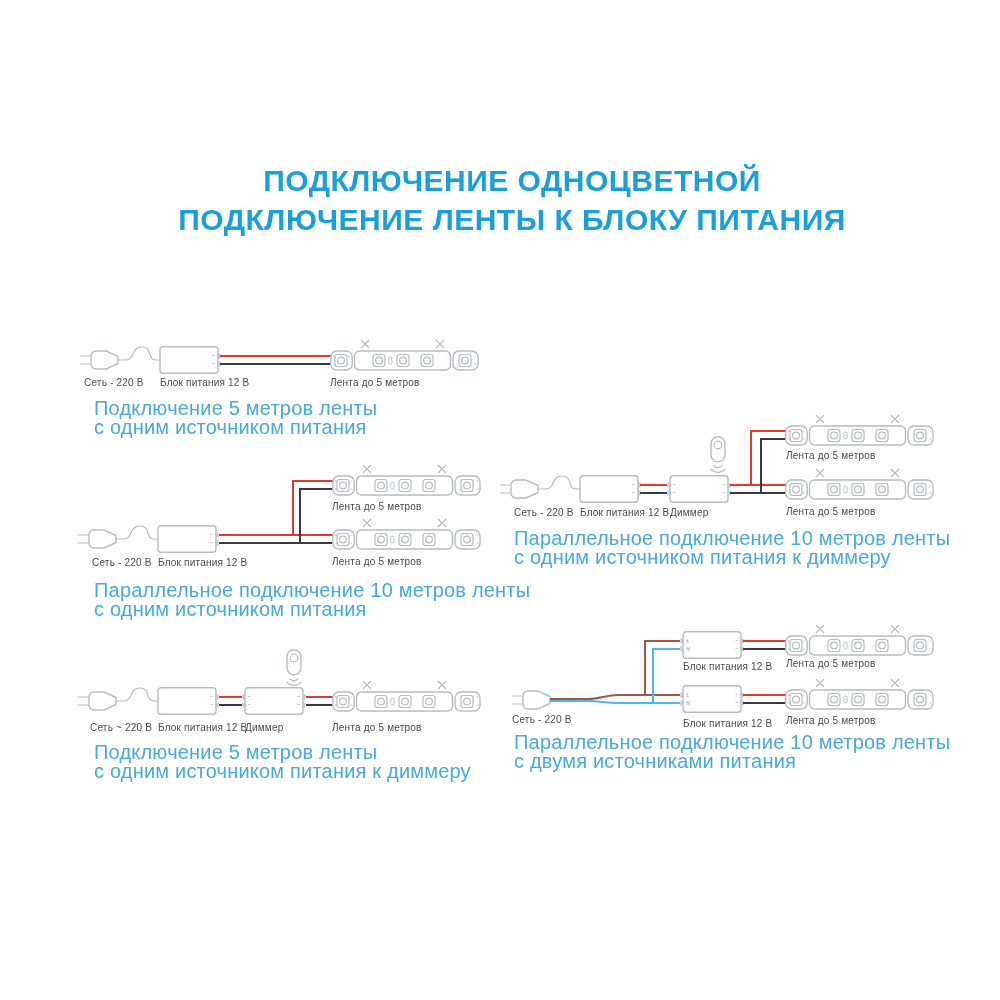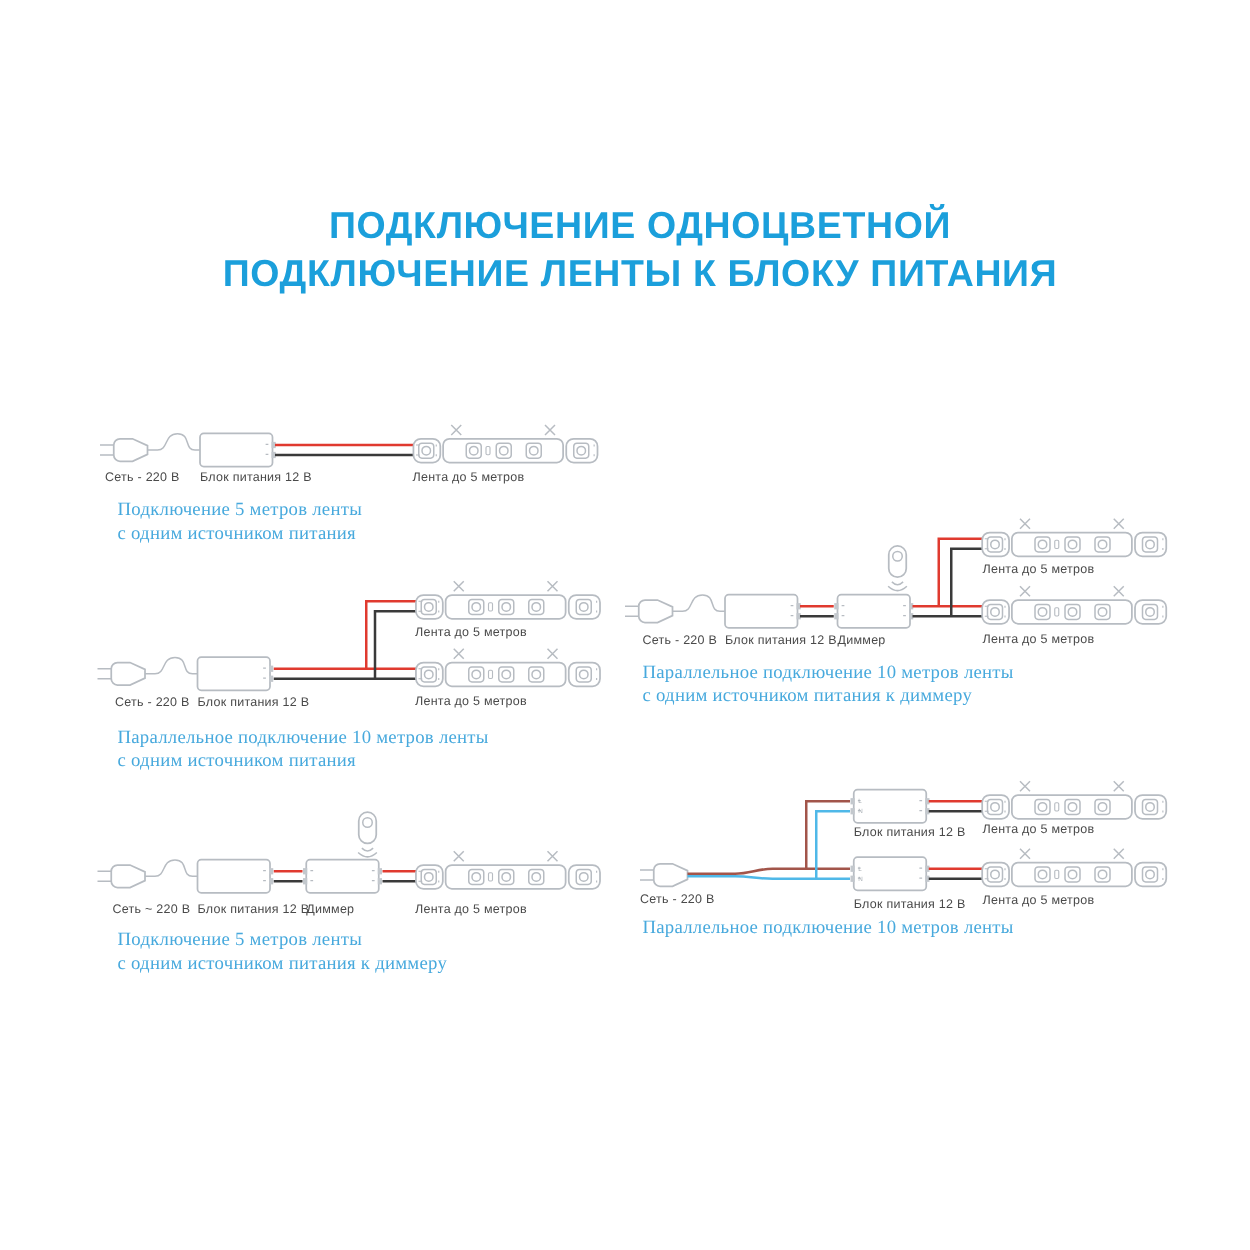--- a/index.html
+++ b/index.html
@@ -5,22 +5,22 @@
   html,body{margin:0;padding:0;background:#fff;}
   #page{position:relative;width:1000px;height:1000px;background:#fff;overflow:hidden;
         font-family:"Liberation Sans",sans-serif;margin-left:12px;}
   .title{position:absolute;left:0;top:161px;width:1000px;text-align:center;
          color:var(--accent-title,#1B9FDB);font-weight:bold;font-size:30px;line-height:39px;
          letter-spacing:.5px;}
   .diagram{position:absolute;}
   .diagram svg{position:absolute;left:0;top:0;overflow:visible;}
   .lbl{position:absolute;font-size:10px;line-height:12px;color:var(--label-gray,#4A4A4A);
        letter-spacing:.2px;white-space:nowrap;}
-  .caption{position:absolute;font-size:15px;line-height:19px;color:var(--accent-caption,#47A9DD);
-       letter-spacing:.2px;white-space:nowrap;font-family:Liberation Serif, serif;}
+  .caption{position:absolute;font-size:20px;line-height:19px;color:var(--accent-caption,#47A9DD);
+       letter-spacing:.2px;white-space:nowrap;}
   
   .seg{fill:#fff;stroke:var(--outline-gray,#B7BCC2);stroke-width:1.4;}
   .ln{fill:none;stroke:var(--outline-gray,#B7BCC2);stroke-width:1.2;}
   .thin{stroke-width:.9;}
   .lnf{fill:#C3C8CD;stroke:none;}
   .dash{stroke-dasharray:2 1.8;stroke-width:1.1;}
   .wire{fill:none;stroke-width:2;}
   .w-red{stroke:var(--wire-red,#E03A2F);}
   .w-black{stroke:var(--wire-black,#3A3A3A);}
   .w-brown{stroke:var(--wire-brown,#A2554A);}
@@ -201,16 +201,17 @@
       <use href="#sym-strip" x="285" y="6"></use>
       <use href="#sym-strip" x="285" y="60"></use>
     </svg>
     <div class="lbl" style="left:286px;top:40px">Лента до 5 метров</div>
     <div class="lbl" style="left:183px;top:43px">Блок питания 12 В</div>
     <div class="lbl" style="left:12px;top:96px">Сеть - 220 В</div>
     <div class="lbl" style="left:286px;top:97px">Лента до 5 метров</div>
     <div class="lbl" style="left:183px;top:100px">Блок питания 12 В</div>
     <div class="caption" style="left:14px;top:115px;">
       <div>Параллельное подключение 10 метров ленты</div>
+      <div>с двумя источниками питания</div>
     </div>
   </div>
 
 </div>
 
 </body></html>

